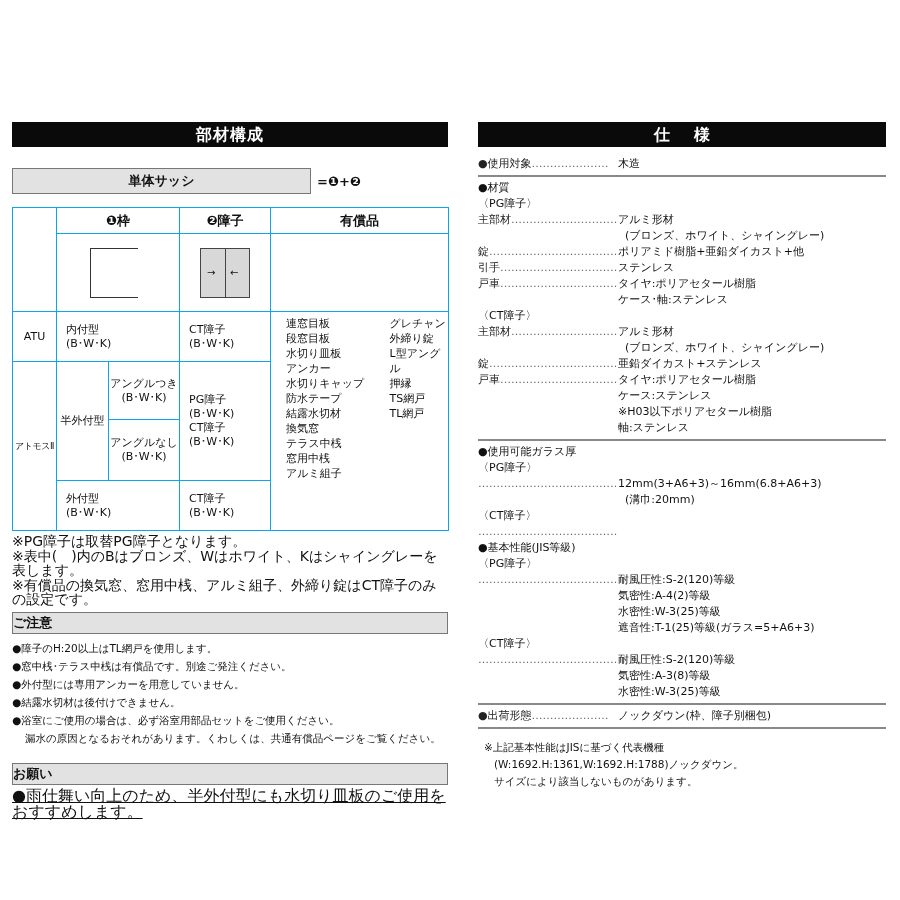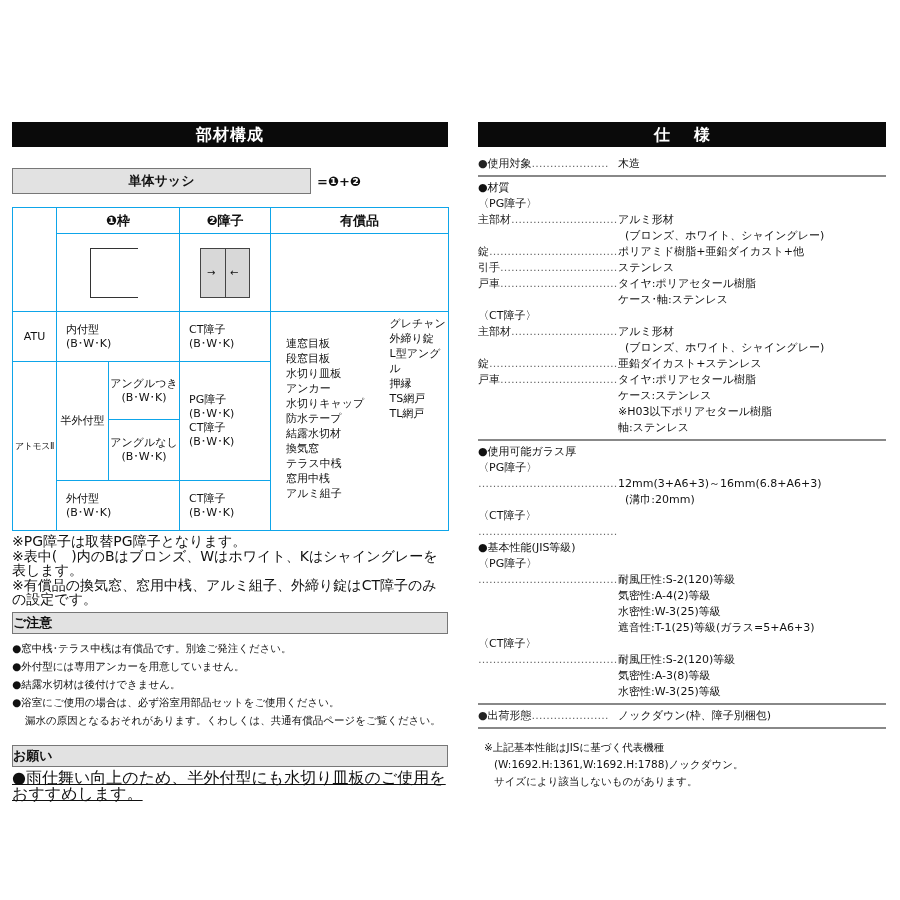--- a/index.html
+++ b/index.html
@@ -37,21 +37,21 @@
   }
   .sash-shape {
     position: absolute; left: 20px; top: 14px; width: 50px; height: 50px;
     background: #d8d8d8; border: 1px solid #444;
   }
   .sash-shape .mid { position: absolute; left: 24px; top: 0; width: 1px; height: 100%; background: #444; }
   .sash-shape .arr { position: absolute; top: 19px; font-size: 10px; line-height: 10px; }
   .paid-cell { vertical-align: top !important; padding: 4px 0 0 15px; }
   .paid-cols { display: flex; }
   .paid-col { line-height: 15px; font-size: 11px; }
-  .paid-col.c1 { width: 110px; margin-top: 20px; }
+  .paid-col.c1 { width: 110px; }
 
   .notes-small { margin-top: 3px; font-size: 14px; line-height: 14.5px; }
   .gray-header {
     margin-top: 5px; background: #e2e2e2; border: 1px solid #777; height: 22px; line-height: 20px;
     font-size: 13px; font-weight: bold;
   }
   .caution-list { margin-top: 5px; font-size: 10.5px; line-height: 18px; }
   .caution-list .indent { padding-left: 13px; }
   .request-header { margin-top: 16px; }
   .request-list { margin-top: 3px; font-size: 16px; line-height: 16px; text-decoration: underline; }
@@ -179,20 +179,21 @@
     </table>
 
   <div class="notes-small">
     <div>※PG障子は取替PG障子となります。</div>
     <div>※表中(　)内のBはブロンズ、Wはホワイト、Kはシャイングレーを表します。</div>
     <div>※有償品の換気窓、窓用中桟、アルミ組子、外締り錠はCT障子のみの設定です。</div>
   </div>
 
   <div class="gray-header">ご注意</div>
   <div class="caution-list">
+    <div>●障子のH:20以上はTL網戸を使用します。</div>
     <div>●窓中桟･テラス中桟は有償品です。別途ご発注ください。</div>
     <div>●外付型には専用アンカーを用意していません。</div>
     <div>●結露水切材は後付けできません。</div>
     <div>●浴室にご使用の場合は、必ず浴室用部品セットをご使用ください。</div>
     <div class="indent">漏水の原因となるおそれがあります。くわしくは、共通有償品ページをご覧ください。</div>
   </div>
 
   <div class="gray-header request-header">お願い</div>
   <div class="request-list">
     <div>●雨仕舞い向上のため、半外付型にも水切り皿板のご使用をおすすめします。</div>

